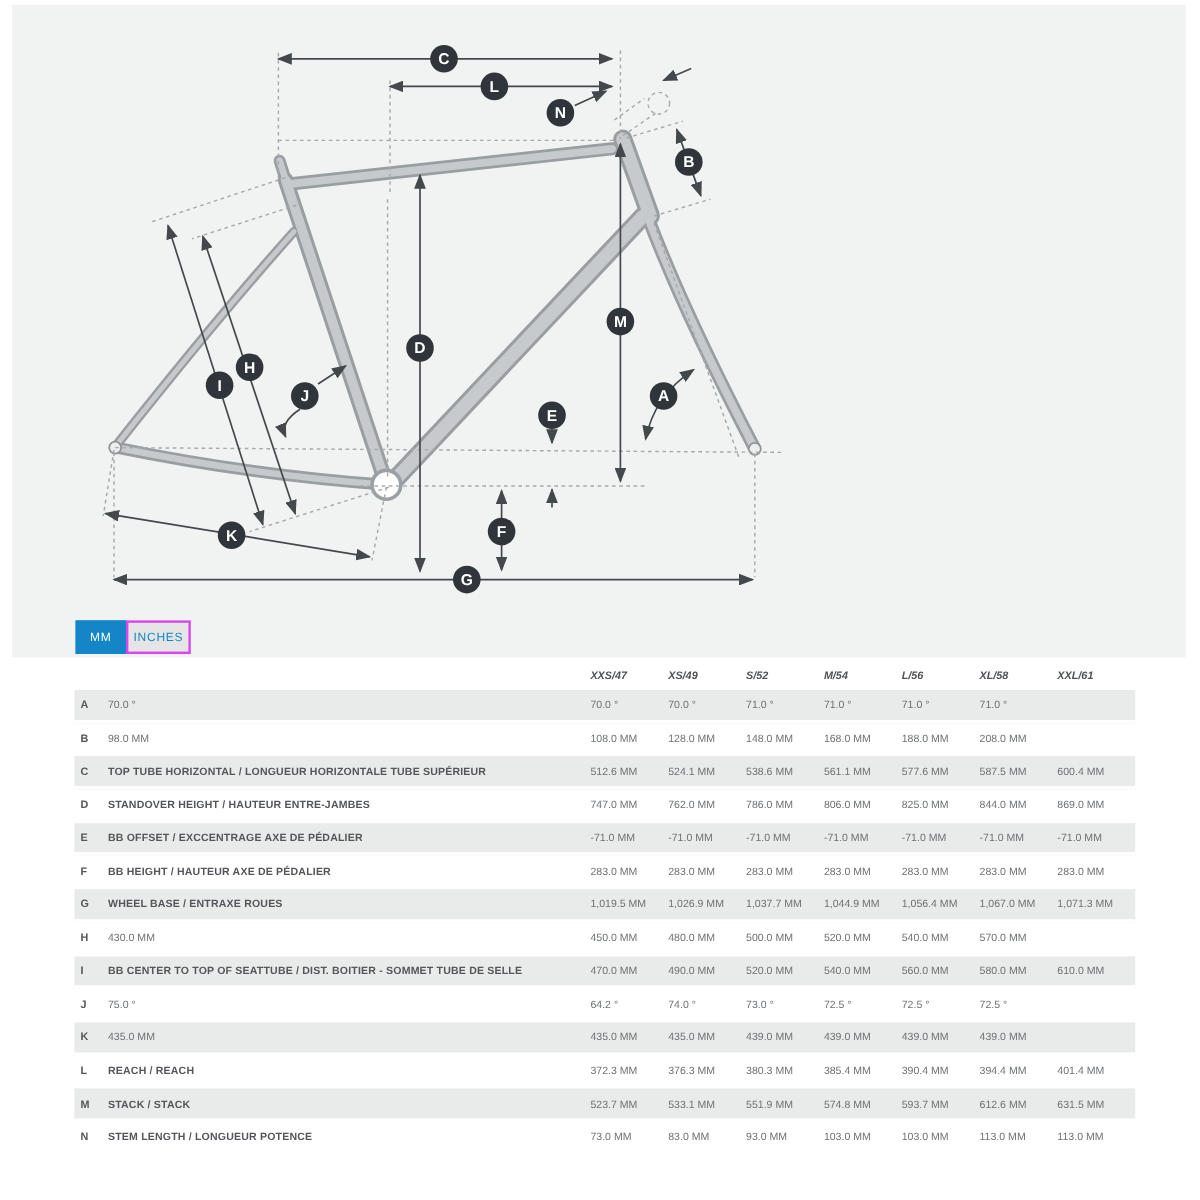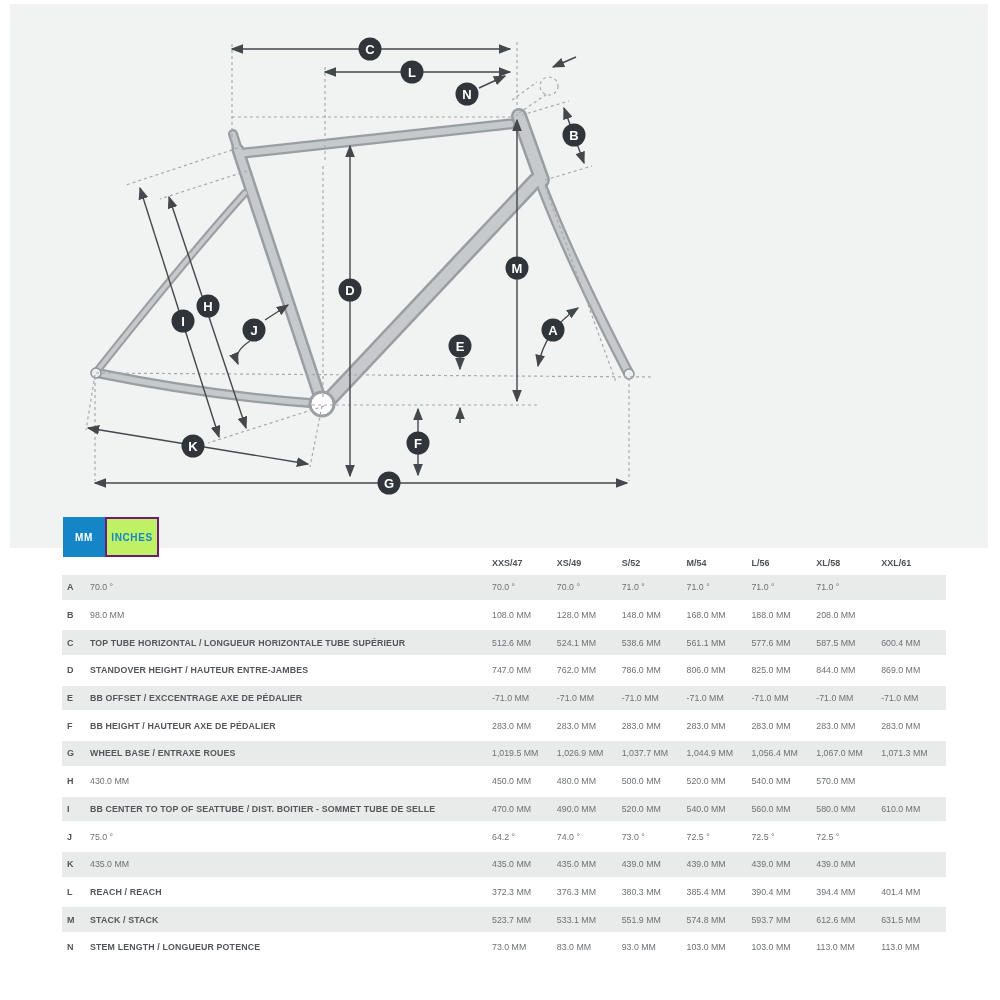--- a/index.html
+++ b/index.html
@@ -1,28 +1,28 @@
 <!DOCTYPE html>
 <html><head>
 <meta charset="utf-8">
 <style>
   html,body{margin:0;padding:0;background:#fff;}
   .page{position:relative;width:1000px;height:1000px;background:#fff;overflow:hidden;
         font-family:"Liberation Sans",sans-serif;}
   .diagram-svg{position:absolute;left:0;top:0;}
   
   .unit-toggle{position:absolute;left:63px;top:517px;display:flex;}
-  .ubtn{box-sizing:border-box;height:40px;display:flex;align-items:center;justify-content:center;
-        font-size:10px;font-weight:bold;letter-spacing:.6px;cursor:pointer;}
+  .ubtn{box-sizing:border-box;height:28px;display:flex;align-items:center;justify-content:center;
+        font-size:10px;font-weight:normal;letter-spacing:.6px;cursor:pointer;}
   .ubtn.active{background:#1486c7;color:#fff;width:42px;border:2px solid #1486c7;}
-  .ubtn.inactive{background:#bef264;color:#1486c7;width:54px;border:2px solid #701a75;}
+  .ubtn.inactive{background:#e5e5e5;color:#1486c7;width:54px;border:2px solid #d946ef;}
   
   .geo-table{position:absolute;left:62px;top:551px;width:884px;color:#55585c;}
   .thead{display:grid;grid-template-columns:28px 402px repeat(7,1fr);height:24px;align-items:center;}
-  .thead .hcell{font-size:9px;font-weight:bold;color:#4e5256;}
+  .thead .hcell{font-size:9px;font-weight:bold;color:#4e5256;font-style:italic;}
   .trow{display:grid;grid-template-columns:28px 402px repeat(7,1fr);height:27.7px;
         align-items:center;box-sizing:border-box;border-bottom:3px solid #fff;}
   .trow.shade{background:#e9eaea;}
   .c-letter{font-size:9px;font-weight:bold;padding-left:5px;color:#53565a;}
   .c-label{font-size:8.8px;font-weight:bold;color:#53565a;letter-spacing:.15px;}
   .c-val{font-size:8.8px;color:#6d7174;}
 </style>
 </head>
 <body>
 

